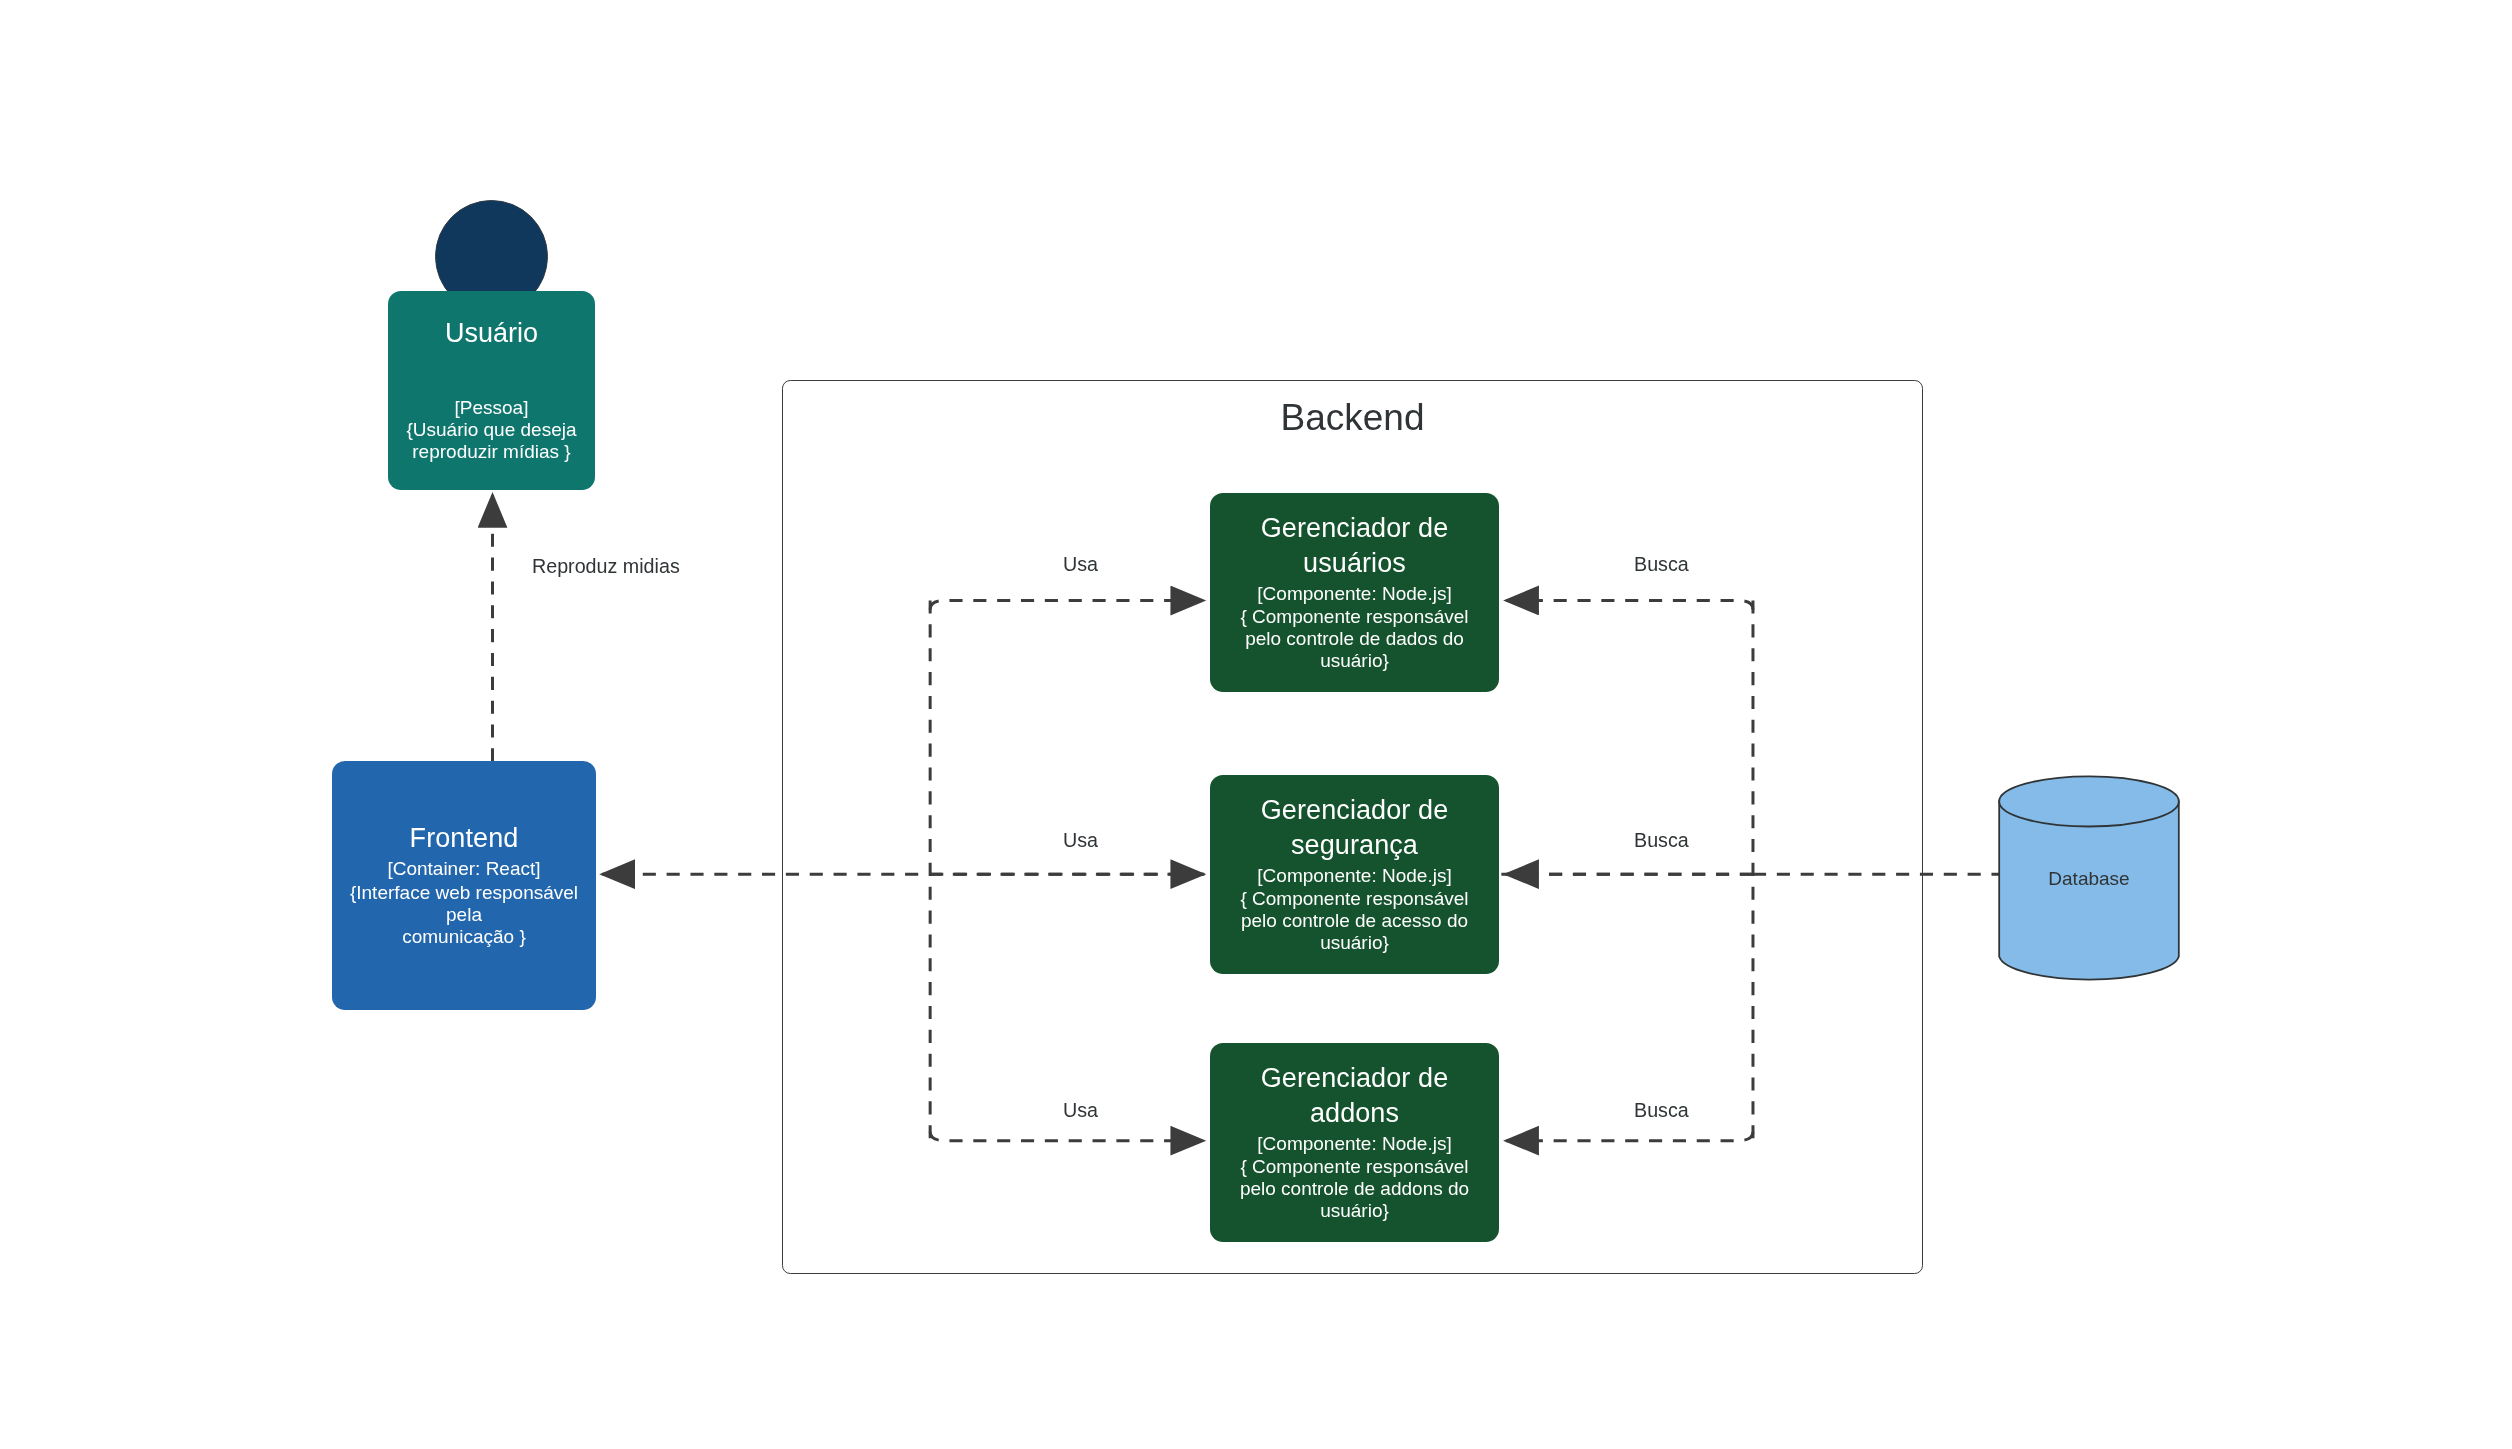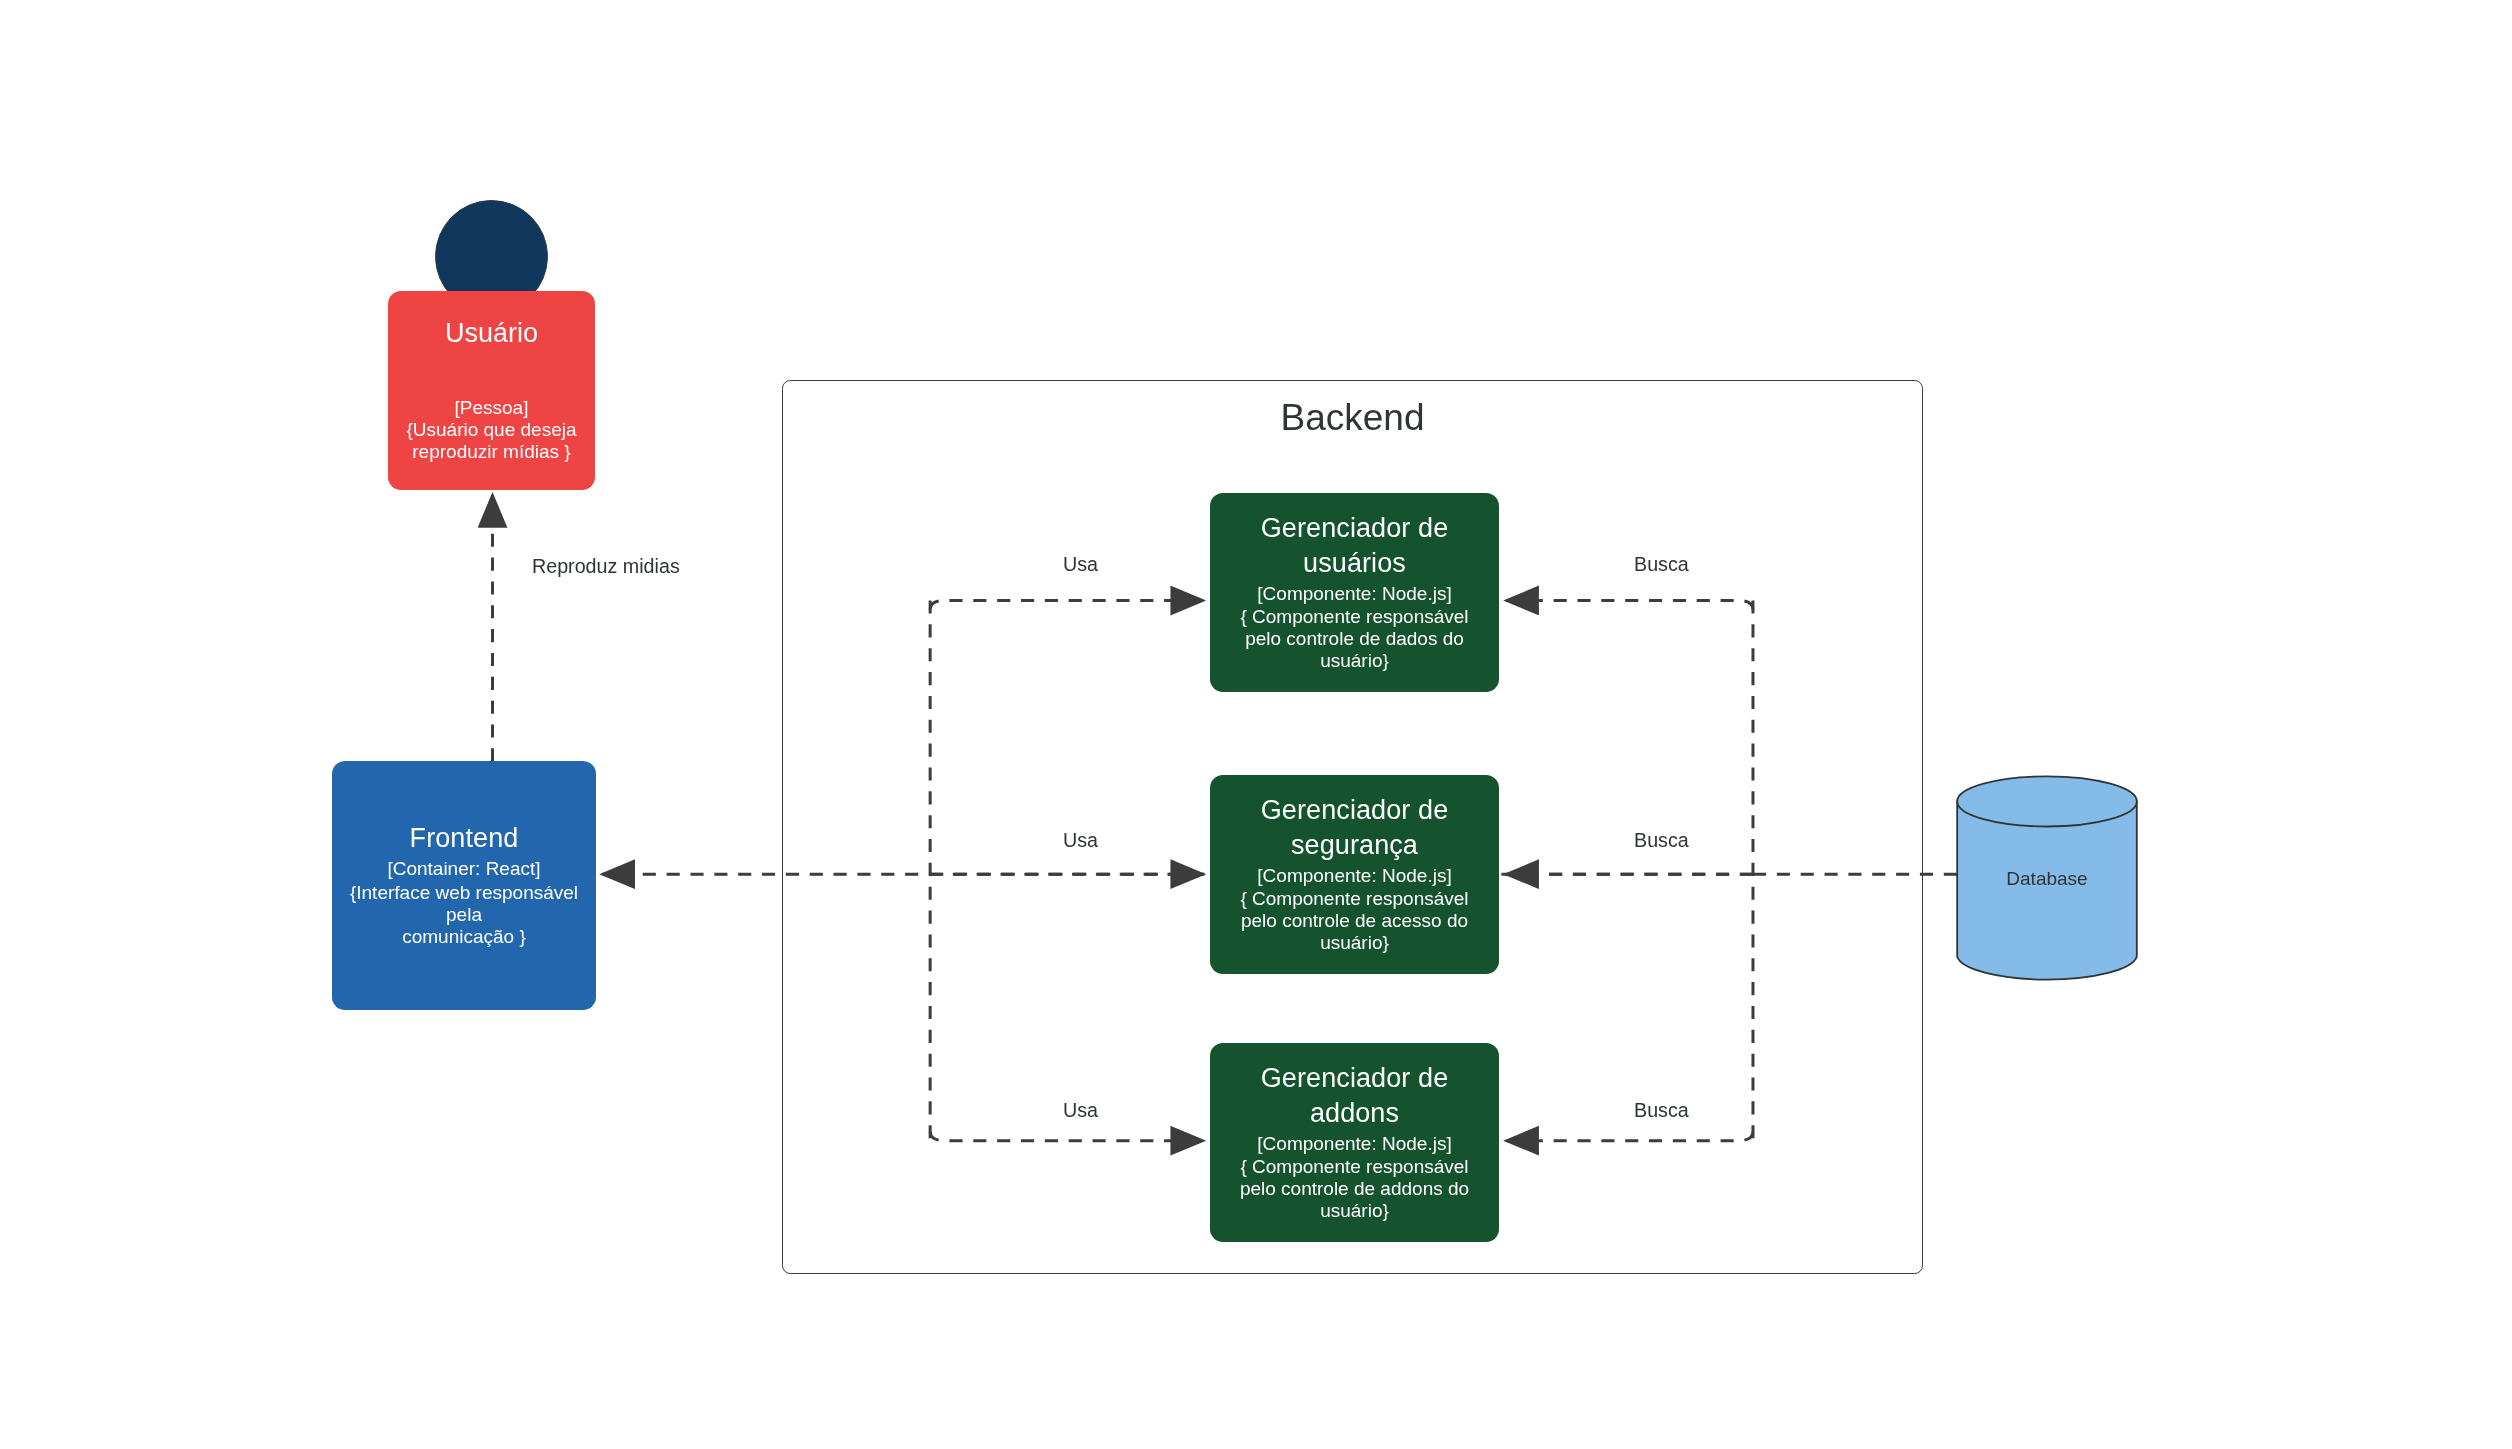--- a/index.html
+++ b/index.html
@@ -73,21 +73,21 @@
     border: 1.2px solid #2f3a44;
     box-sizing: border-box;
   }
   #person-usuario .p-body {
     position: absolute;
     left: 0px;
     top: 91px;
     width: 207px;
     height: 199px;
     border-radius: 13px;
-    background: #ef4444;
+    background: #0f766e;
     box-sizing: border-box;
     display: flex;
     flex-direction: column;
     align-items: center;
     justify-content: center;
     text-align: center;
     color: #ffffff;
     padding: 0 6px;
     line-height: 1.16;
   }
@@ -133,21 +133,21 @@
     height: 199px;
     border-radius: 13px;
   }
   #node-gerenciador-usuarios  { left: 1210px; top: 493px; }
   #node-gerenciador-seguranca { left: 1210px; top: 775px; }
   #node-gerenciador-addons    { left: 1210px; top: 1043px; }
 
   
   #node-database {
     position: absolute;
-    left: 1956px;
+    left: 1998px;
     top: 775px;
     width: 182px;
     height: 208px;
   }
   #node-database .db-label {
     position: absolute;
     left: 0;
     top: 0;
     width: 182px;
     height: 208px;

